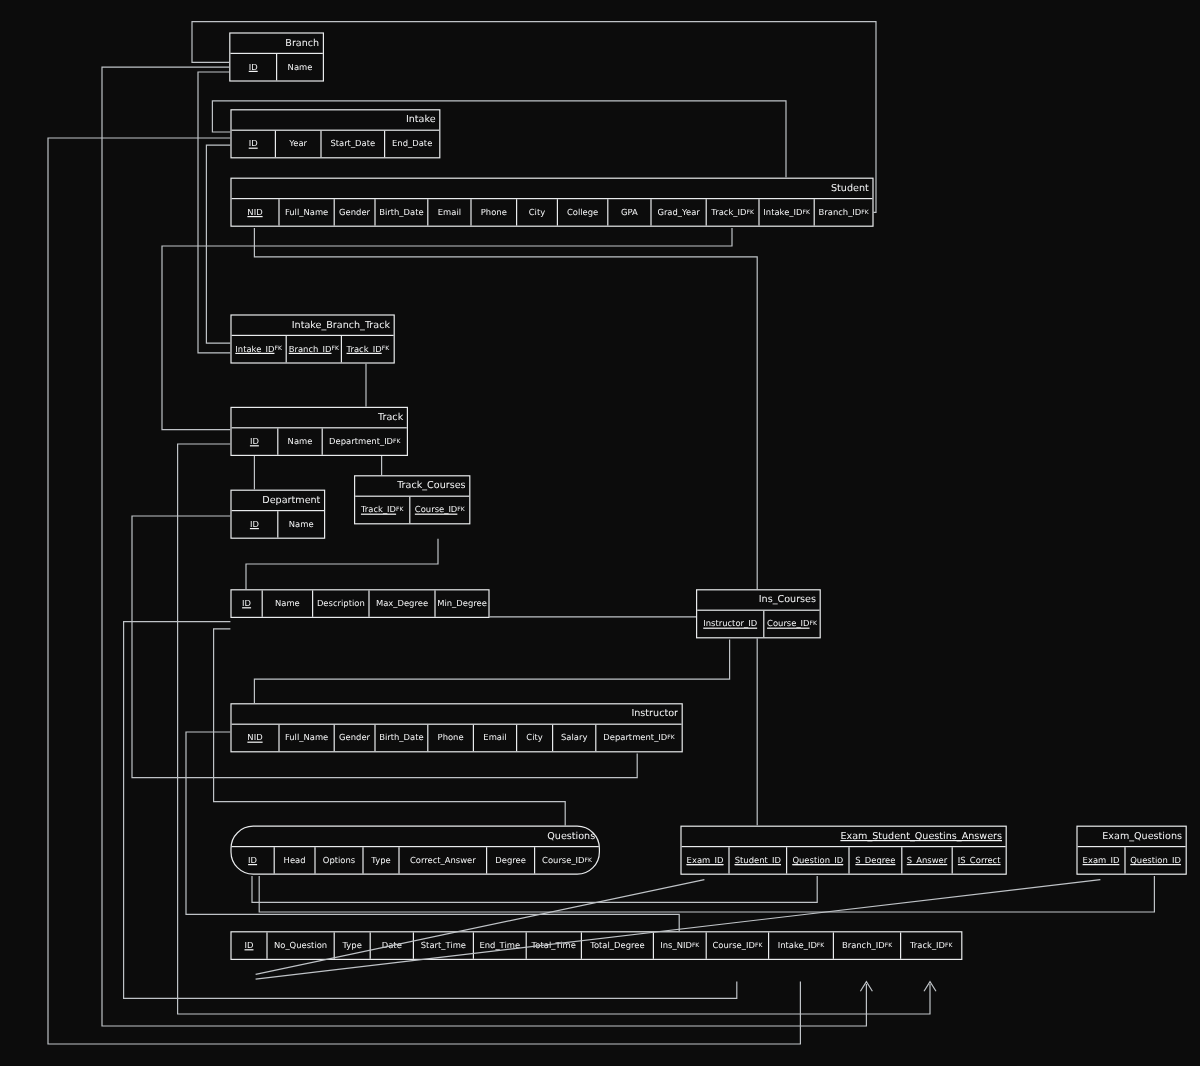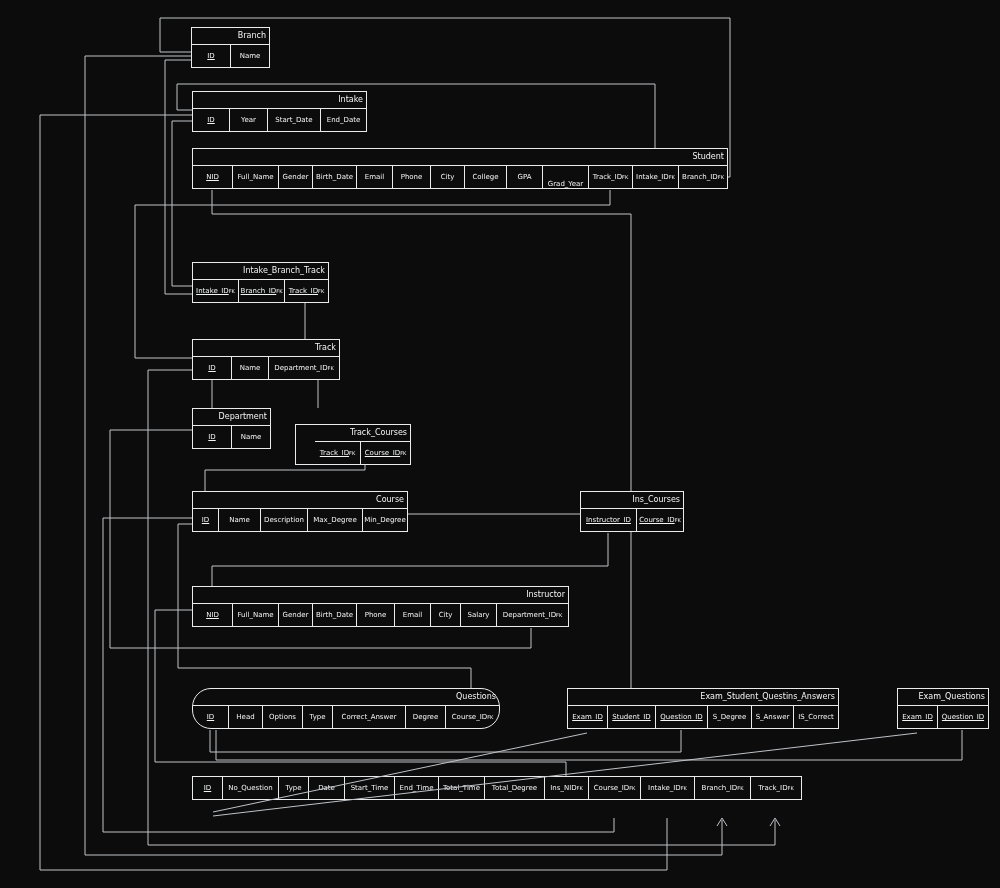--- a/index.html
+++ b/index.html
@@ -105,21 +105,21 @@
         </div>
         <div class="cell" style="width: 34px;">
           <span>City</span>
         </div>
         <div class="cell" style="width: 42px;">
           <span>College</span>
         </div>
         <div class="cell" style="width: 36px;">
           <span>GPA</span>
         </div>
-        <div class="cell" style="width: 46px; align-items: flex-end;">
+        <div class="cell" style="width: 46px;">
           <span>Grad_Year</span>
         </div>
         <div class="cell" style="width: 44px;">
           <span>Track_ID</span>
           <sub>FK</sub>
         </div>
         <div class="cell" style="width: 46px;">
           <span>Intake_ID</span>
           <sub>FK</sub>
         </div>
@@ -165,35 +165,34 @@
       <div class="tbl-h">Department</div>
       <div class="row">
         <div class="cell" style="width: 39px;">
           <span class="pk">ID</span>
         </div>
         <div class="cell" style="width: 38px;">
           <span>Name</span>
         </div>
       </div>
     </div>
-    <div class="tbl" style="left: 295px; top: 424px; padding-left: 19px;">
+    <div class="tbl" style="left: 295px; top: 396px;">
       <div class="tbl-h">Track_Courses</div>
       <div class="row">
         <div class="cell" style="width: 46px;">
           <span class="pk">Track_ID</span>
           <sub>FK</sub>
         </div>
         <div class="cell" style="width: 49px;">
           <span class="pk">Course_ID</span>
           <sub>FK</sub>
         </div>
       </div>
     </div>
     <div class="tbl" style="left: 192px; top: 491px;">
-      <div class="tbl-h">Course</div>
       <div class="row">
         <div class="cell" style="width: 26px;">
           <span class="pk">ID</span>
         </div>
         <div class="cell" style="width: 42px;">
           <span>Name</span>
         </div>
         <div class="cell" style="width: 47px;">
           <span>Description</span>
         </div>
@@ -270,21 +269,21 @@
         </div>
         <div class="cell" style="width: 40px;">
           <span>Degree</span>
         </div>
         <div class="cell" style="width: 53px;">
           <span>Course_ID</span>
           <sub>FK</sub>
         </div>
       </div>
     </div>
-    <div class="tbl" style="left: 567px; top: 688px;">
+    <div class="tbl" style="left: 567px; top: 688px; text-decoration: underline;">
       <div class="tbl-h">Exam_Student_Questins_Answers</div>
       <div class="row">
         <div class="cell" style="width: 40px;">
           <span class="pk">Exam_ID</span>
         </div>
         <div class="cell" style="width: 48px;">
           <span class="pk">Student_ID</span>
         </div>
         <div class="cell" style="width: 52px;">
           <span class="pk">Question_ID</span>

